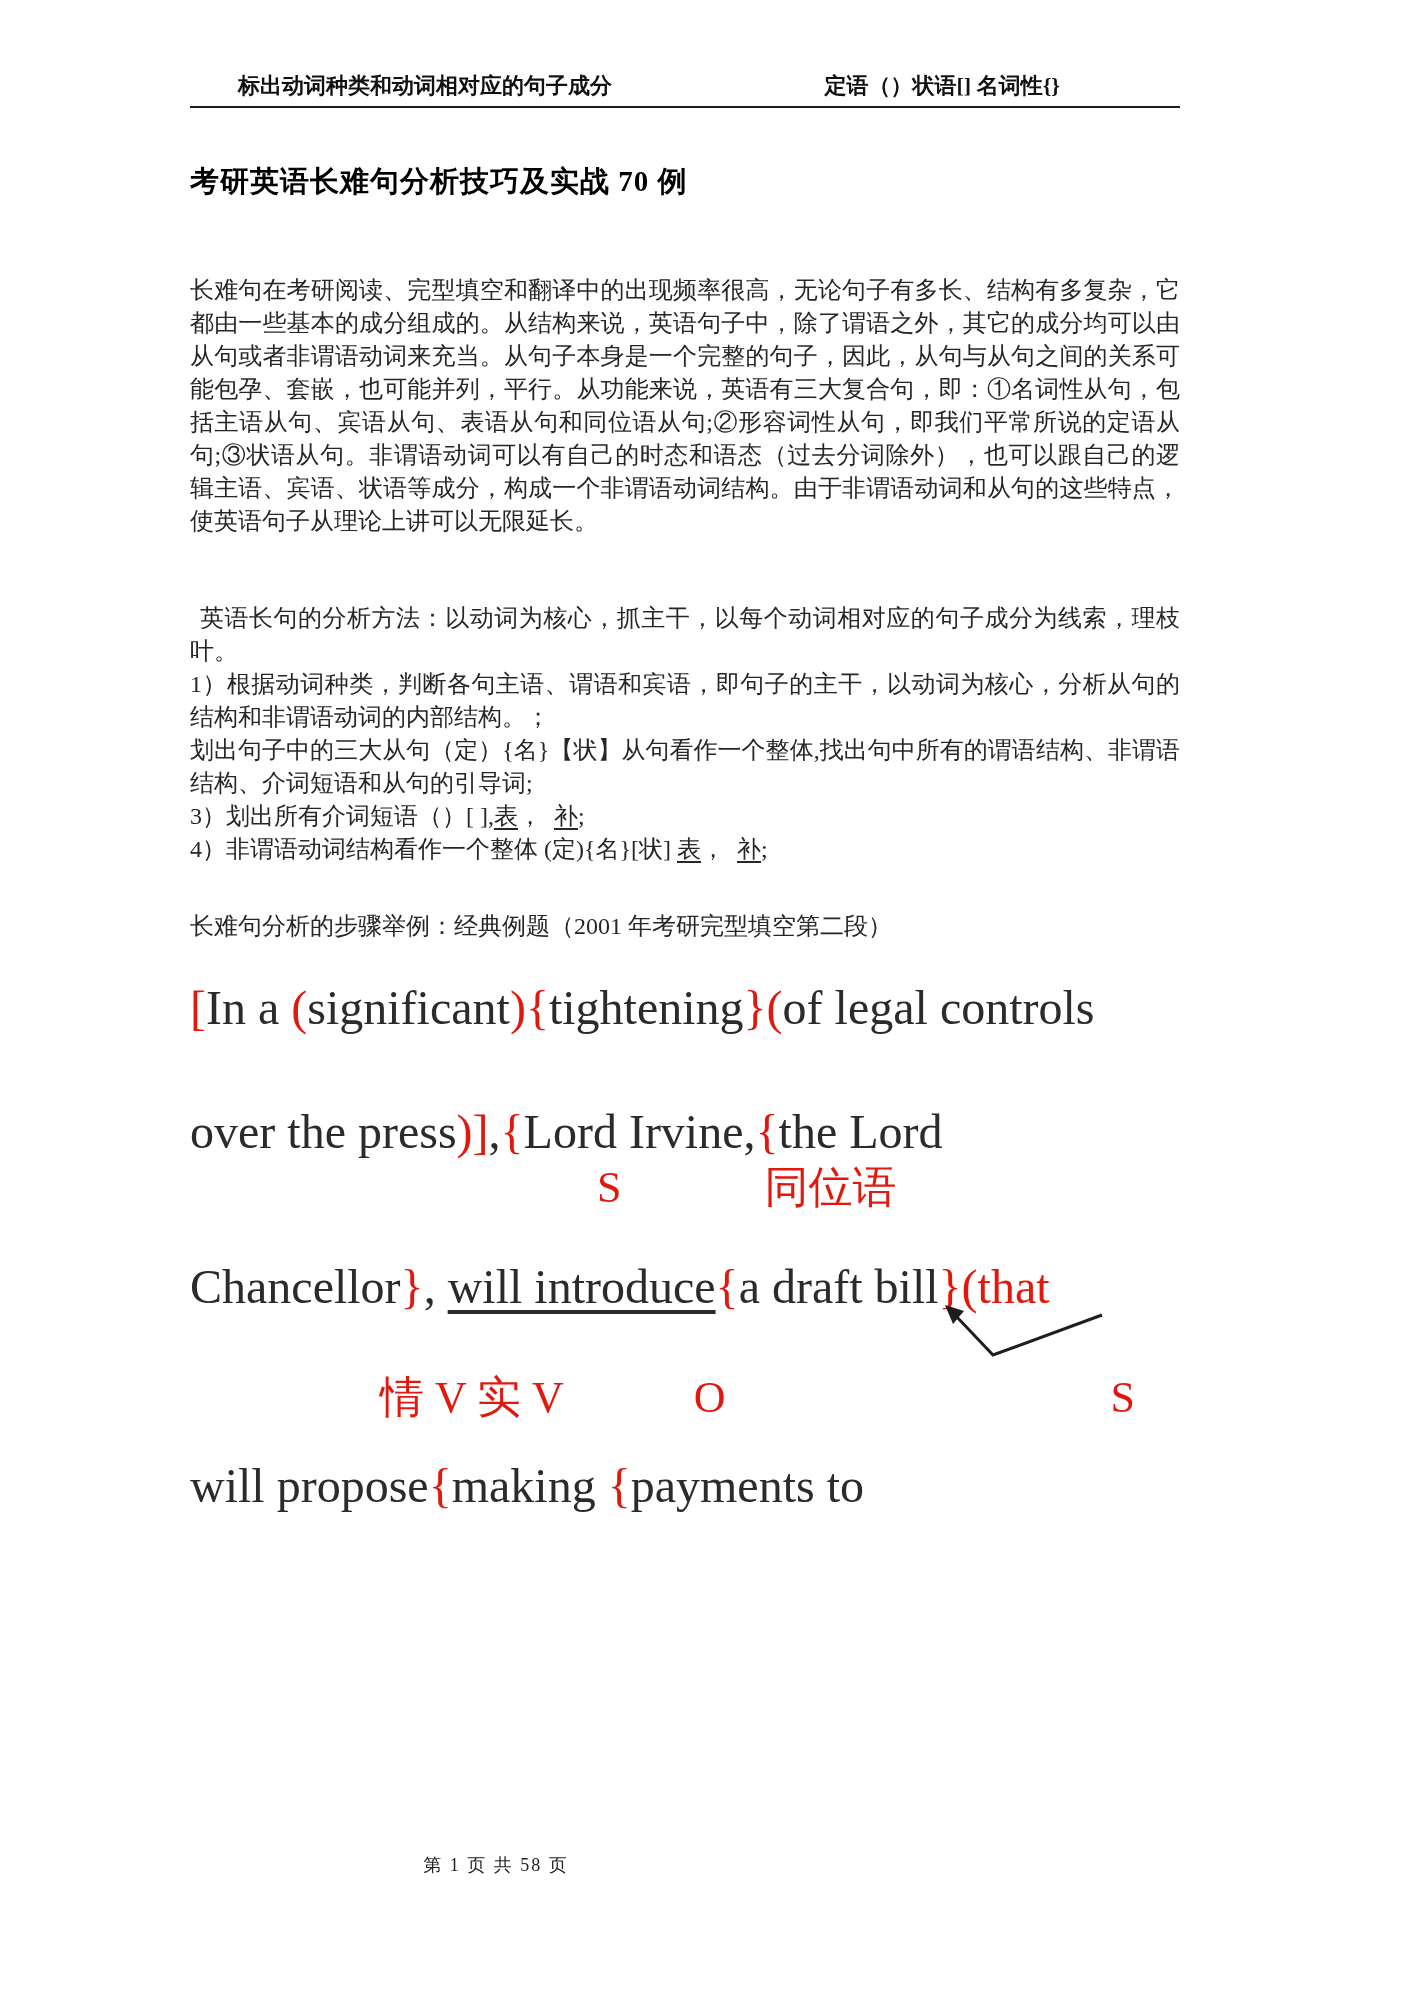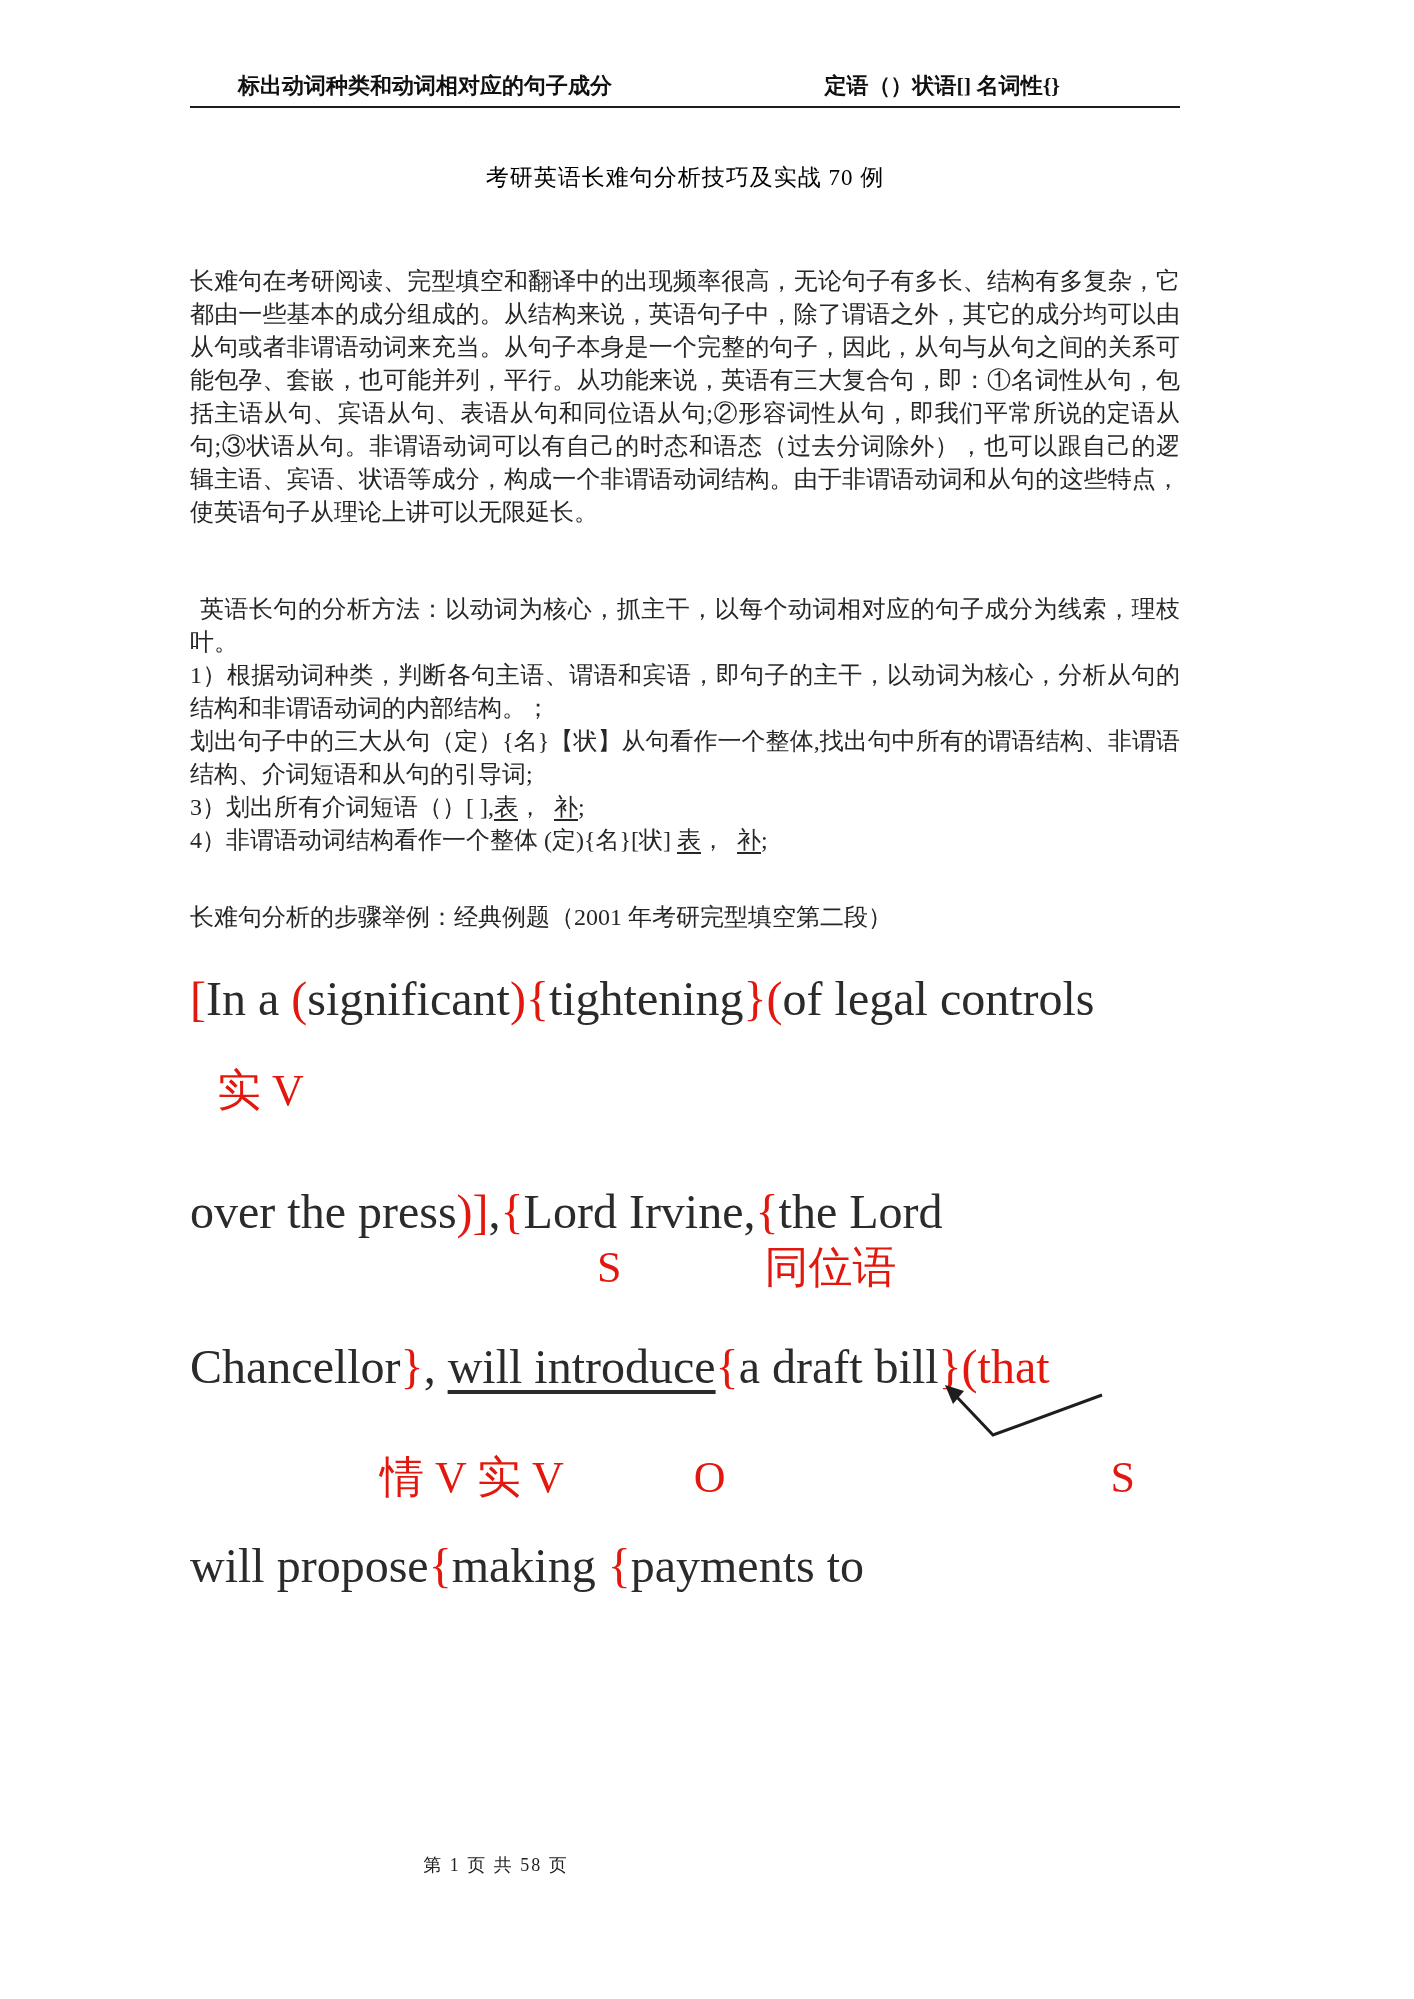--- a/index.html
+++ b/index.html
@@ -9,21 +9,21 @@
     font-family:"Liberation Serif","DejaVu Serif",serif; color:var(--ink);
     overflow:hidden;
   }
   .content { margin-left:190px; width:990px; }
   .header {
     display:flex; justify-content:space-between; align-items:flex-end;
     padding:72px 120px 6px 48px; border-bottom:2px solid #1c1c1c;
     font-weight:bold; font-size:22px; line-height:28px; color:#111;
   }
   .title {
-    margin:54px 0 0 0; text-align:center; font-size:23px; font-weight:normal;
+    margin:54px 0 0 0; text-align:left; font-size:29px; font-weight:bold;
     color:#000; letter-spacing:1px;
   }
   .para { margin:0; font-size:24px; line-height:33px; text-align:justify; }
   .pre { white-space:pre-wrap; }
   .intro { margin-top:72px; }
   .method-block { margin-top:64px; }
   .method-indent { text-indent:10px; }
   .steps-block { }
   .example-label { margin-top:44px; text-align:left; }
   .u { text-decoration:underline; text-decoration-thickness:2px; text-underline-offset:4px; }
@@ -76,23 +76,20 @@
       <p class="para pre"><span>3）划出所有介词短语（）[ ],</span><span class="u">表</span><span>，  </span><span class="u">补</span><span>;</span></p>
       <p class="para pre"><span>4）非谓语动词结构看作一个整体 (定){名}[状] </span><span class="u">表</span><span>，  </span><span class="u">补</span><span>;</span></p>
     </div>
 
     <p class="para example-label">长难句分析的步骤举例：经典例题（2001 年考研完型填空第二段）</p>
 
     <div class="sentence">
 
       <div class="s-line sl-1"><span class="red">[</span><span>In a </span><span class="red">(</span><span>significant</span><span class="red">){</span><span>tightening</span><span class="red">}(</span><span>of legal controls</span></div>
 
-      <div class="ann an-1">
-        <span>实 V</span>
-      </div>
 
       <div class="s-line sl-2"><span>over the press</span><span class="red">)]</span><span>,</span><span class="red">{</span><span>Lord Irvine,</span><span class="red">{</span><span>the Lord</span></div>
 
       <div class="ann an-2">
         <span>S</span><span class="gap-apps">同位语</span>
       </div>
 
       <div class="s-line sl-3">
         <span><span>Chancellor</span><span class="red">}</span><span>, </span><span class="u">will introduce</span><span class="red">{</span><span>a draft bill</span><span class="red">}</span><span class="red">(that</span></span>
         <svg class="arrow-svg" viewBox="0 0 180 62" xmlns="http://www.w3.org/2000/svg">

